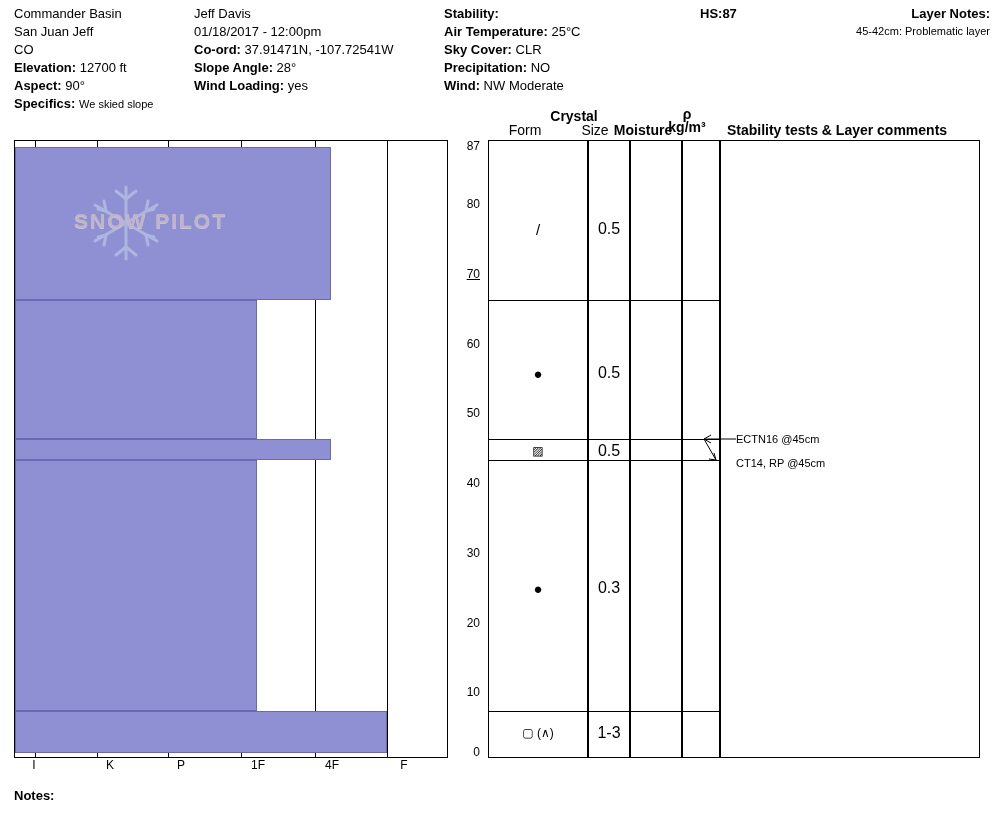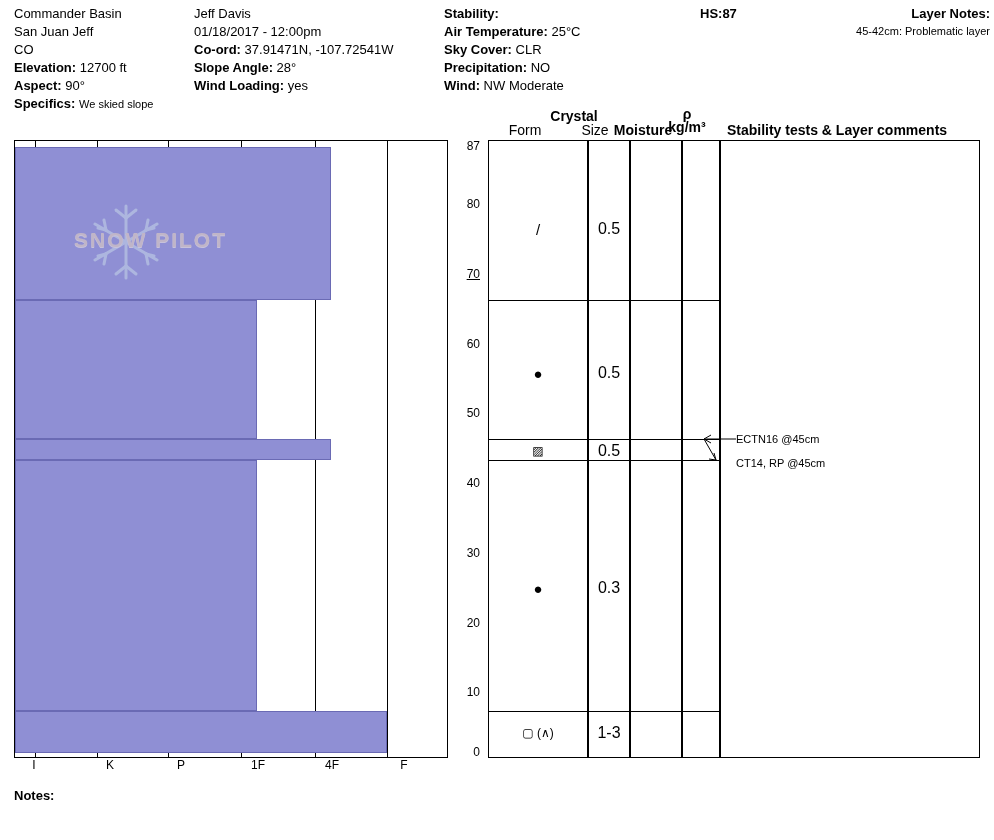--- a/index.html
+++ b/index.html
@@ -62,21 +62,21 @@
   #h-dens{left:664px;top:108px;width:46px;}
   #h-stabtests{left:712px;top:124px;width:250px;}
 
   
   #haxis{position:absolute;left:14px;top:758px;width:440px;height:20px;}
   .hlabel{position:absolute;font-size:12px;text-align:center;transform:translateX(-50%);}
 
   #notes-bottom{position:absolute;left:14px;top:788px;font-weight:bold;font-size:13px;}
 
   
-  #wm{position:absolute;left:40px;top:56px;width:190px;height:90px;opacity:.55;}
+  #wm{position:absolute;left:40px;top:37px;width:190px;height:90px;opacity:.55;}
   #wm .wmtext{position:absolute;left:20px;top:32px;font-size:21px;font-weight:bold;color:#e8d5c0;letter-spacing:2px;
     text-shadow:0 1px 0 #f5ece2;}
   
   .annot{position:absolute;font-size:11px;white-space:nowrap;}
   .arrow{position:absolute;}
 </style>
 </head>
 <body>
 
 <div class="hdr">

